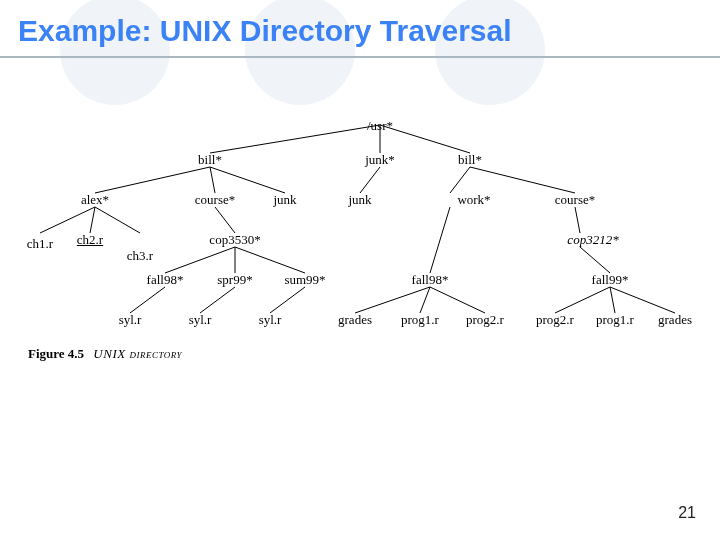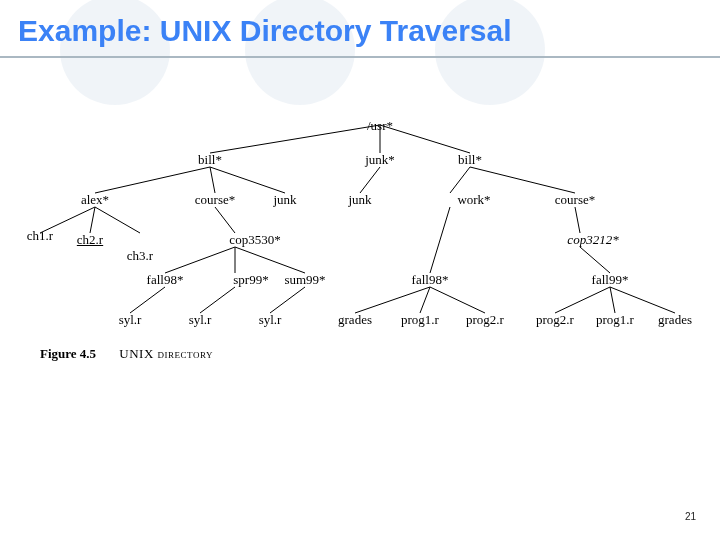--- a/index.html
+++ b/index.html
@@ -43,27 +43,27 @@
     transform: translate(-50%, -50%);
   }
   .caption {
     position: absolute;
     left: 28px;
     top: 346px;
     font-family: "Times New Roman", Times, serif;
     font-size: 13px;
     color: #000;
   }
-  .caption .fignum { font-weight: bold; margin-left: 12px; }
-  .caption .sc { font-variant: small-caps; letter-spacing: 0.5px; margin-left: 20px; }
+  .caption .fignum { font-weight: bold; }
+  .caption .sc { font-variant: small-caps; letter-spacing: 0.5px; margin-left: 6px; font-style: italic; }
   .pagenum {
     position: absolute;
     right: 24px;
     bottom: 18px;
-    font-size: 10px;
+    font-size: 16px;
     color: #222;
   }
   svg.edges {
     position: absolute;
     left: 0; top: 0;
     width: 720px; height: 540px;
     pointer-events: none;
   }
   svg.edges line { stroke: #000; stroke-width: 1; }
 </style>
@@ -113,27 +113,27 @@
     <span class="node-label" style="left: 380px; top: 126px;">/usr*</span>
     <span class="node-label" style="left: 210px; top: 160px;">bill*</span>
     <span class="node-label" style="left: 380px; top: 160px;">junk*</span>
     <span class="node-label" style="left: 470px; top: 160px;">bill*</span>
     <span class="node-label" style="left: 95px; top: 200px;">alex*</span>
     <span class="node-label" style="left: 215px; top: 200px;">course*</span>
     <span class="node-label" style="left: 285px; top: 200px;">junk</span>
     <span class="node-label" style="left: 360px; top: 200px;">junk</span>
     <span class="node-label" style="left: 474px; top: 200px;">work*</span>
     <span class="node-label" style="left: 575px; top: 200px;">course*</span>
-    <span class="node-label" style="left: 40px; top: 236px;">ch1.r</span>
+    <span class="node-label" style="left: 40px; top: 244px;">ch1.r</span>
     <span class="node-label" style="left: 90px; top: 240px; text-decoration: underline;">ch2.r</span>
     <span class="node-label" style="left: 140px; top: 256px;">ch3.r</span>
-    <span class="node-label" style="left: 235px; top: 240px; margin-left: 20px;">cop3530*</span>
+    <span class="node-label" style="left: 235px; top: 240px;">cop3530*</span>
     <span class="node-label" style="left: 593px; top: 240px; font-style: italic;">cop3212*</span>
     <span class="node-label" style="left: 165px; top: 280px;">fall98*</span>
-    <span class="node-label" style="left: 251px; top: 280px;">spr99*</span>
+    <span class="node-label" style="left: 235px; top: 280px;">spr99*</span>
     <span class="node-label" style="left: 305px; top: 280px;">sum99*</span>
     <span class="node-label" style="left: 430px; top: 280px;">fall98*</span>
     <span class="node-label" style="left: 610px; top: 280px;">fall99*</span>
     <span class="node-label" style="left: 130px; top: 320px;">syl.r</span>
     <span class="node-label" style="left: 200px; top: 320px;">syl.r</span>
     <span class="node-label" style="left: 270px; top: 320px;">syl.r</span>
     <span class="node-label" style="left: 355px; top: 320px;">grades</span>
     <span class="node-label" style="left: 420px; top: 320px;">prog1.r</span>
     <span class="node-label" style="left: 485px; top: 320px;">prog2.r</span>
     <span class="node-label" style="left: 555px; top: 320px;">prog2.r</span>

